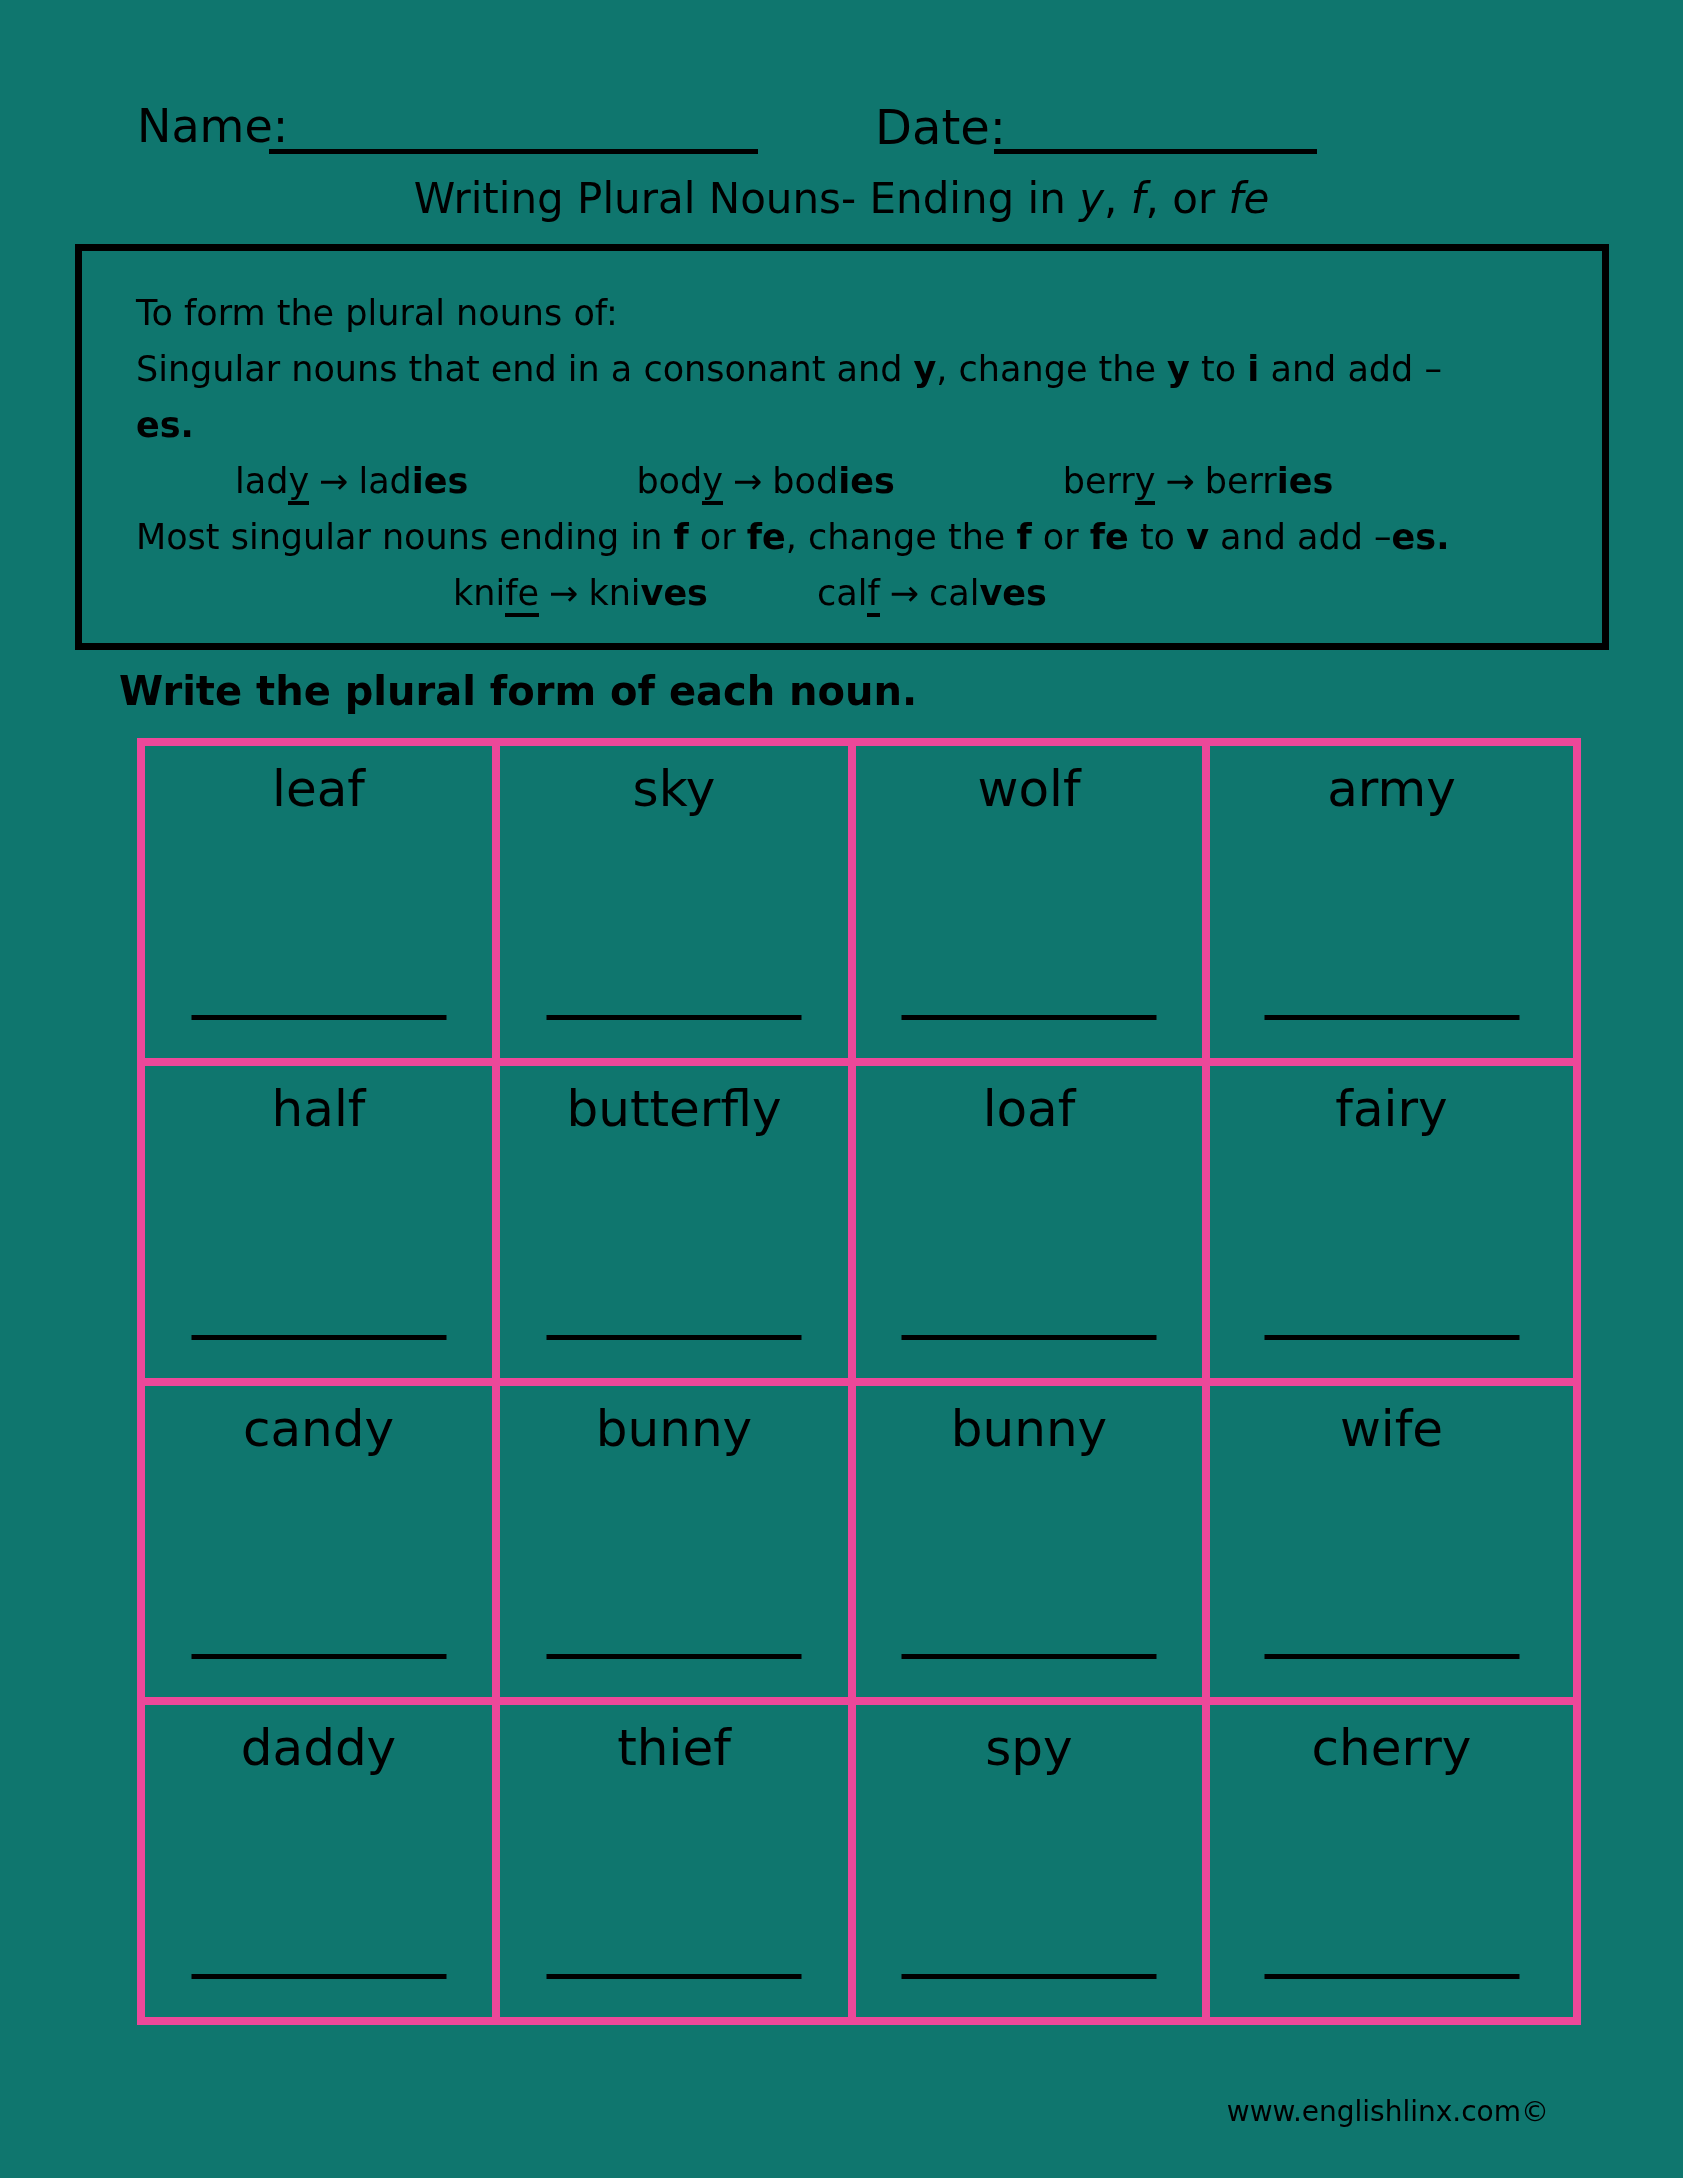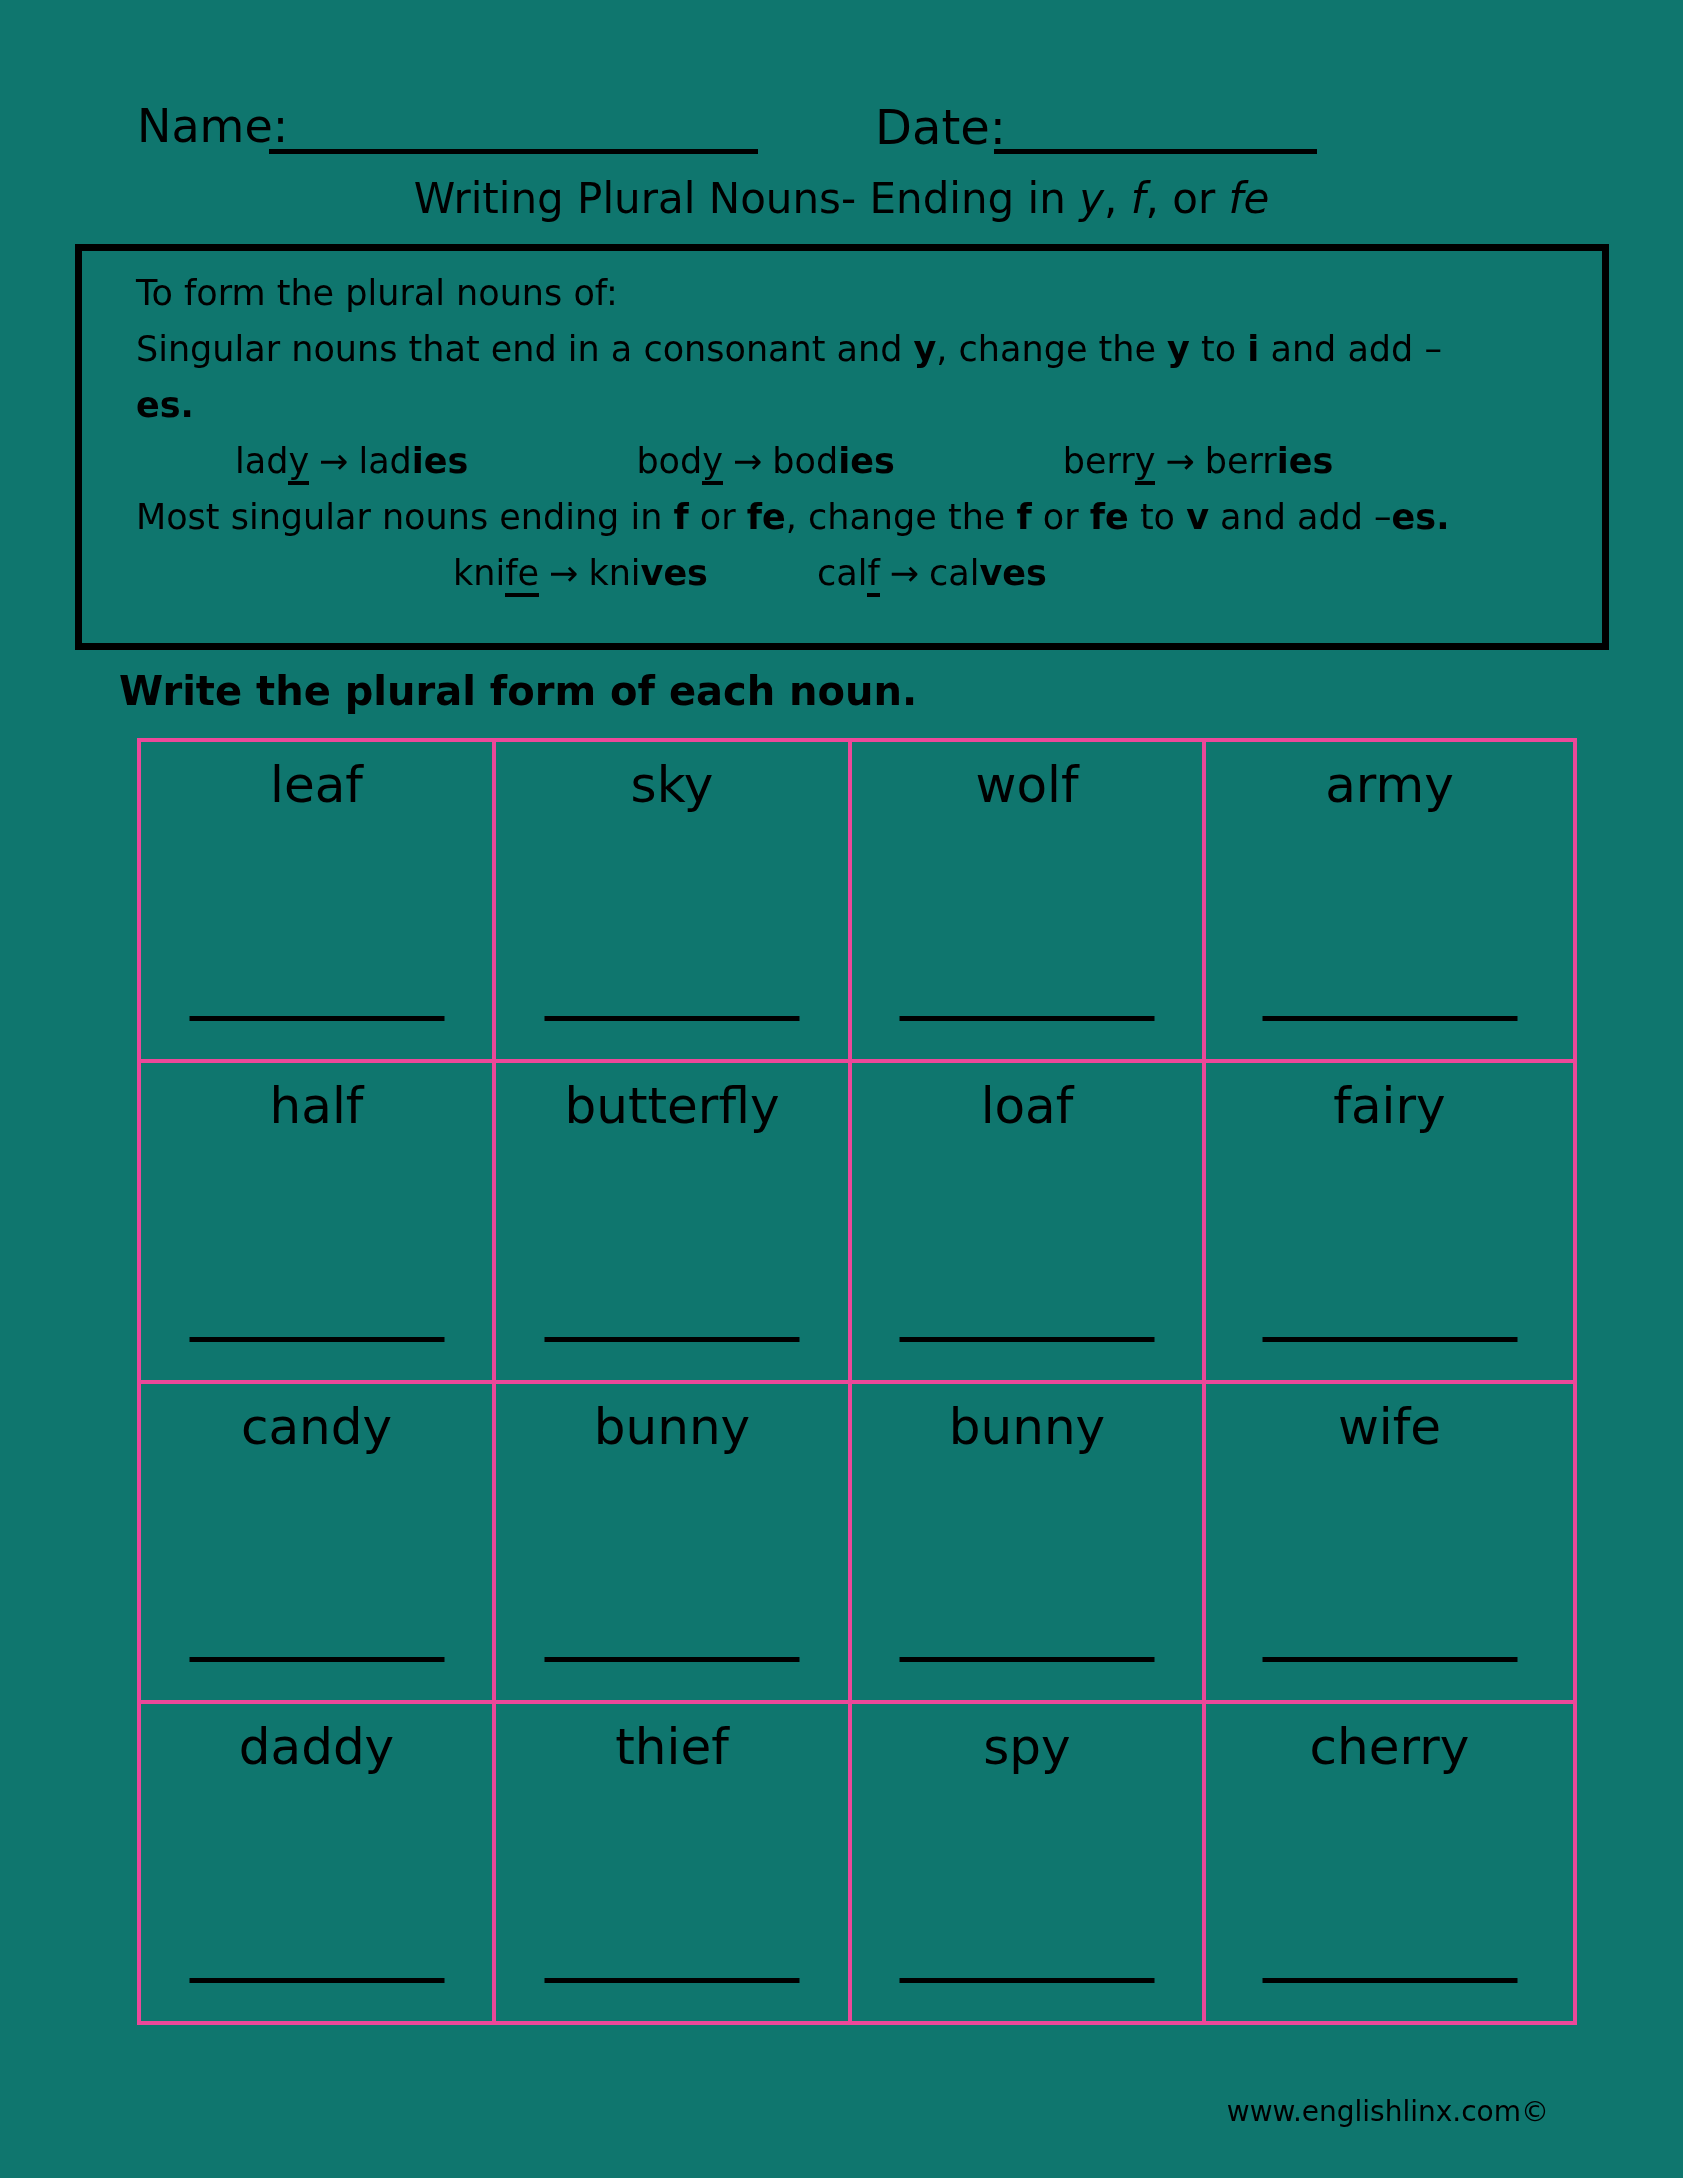--- a/index.html
+++ b/index.html
@@ -26,38 +26,38 @@
   .title {
     position: absolute; left: 0; right: 0; top: 174px;
     text-align: center; font-size: 42px; white-space: nowrap;
   }
 
   
   .rules-box {
     position: absolute; left: 75px; top: 244px;
     width: 1534px; height: 406px;
     border: 7px solid #000;
-    padding: 14px 20px 0 54px;
+    padding: 34px 20px 0 54px;
     font-size: 35px;
   }
   .rule-line { line-height: 56px; white-space: nowrap; }
   .examples-y { display: flex; gap: 168px; margin-left: 99px; line-height: 56px; white-space: nowrap; }
   .examples-f { display: flex; gap: 109px; margin-left: 317px; line-height: 56px; white-space: nowrap; }
   .arrow { padding: 0 10px; }
 
   .prompt { position: absolute; left: 119px; top: 668px; font-size: 40px; font-weight: bold; }
 
   
   .noun-table {
     position: absolute; left: 137px; top: 738px;
     width: 1438px; height: 1287px;
     border-collapse: collapse; table-layout: fixed;
   }
   .noun-table td {
-    border: 4px solid #ec4899;
+    border: 8px solid #ec4899;
     vertical-align: top;
     text-align: center;
     position: relative;
     height: 257px;
   }
   .word { margin-top: 14px; font-size: 50px; }
   .blank {
     position: absolute; bottom: 38px; left: 50%;
     transform: translateX(-50%);
     width: 255px; height: 0;

